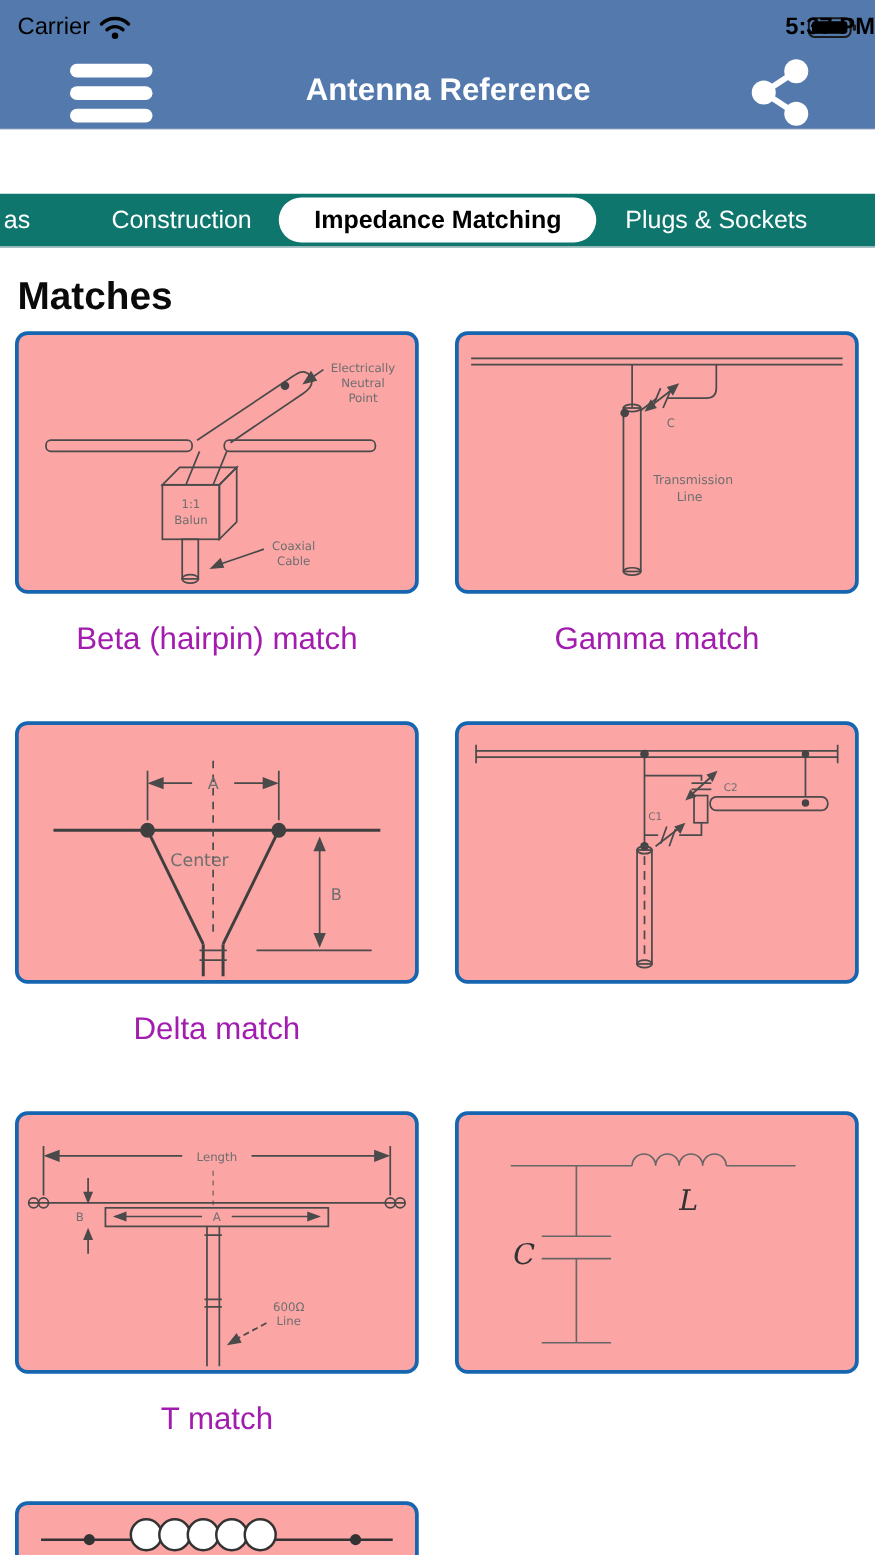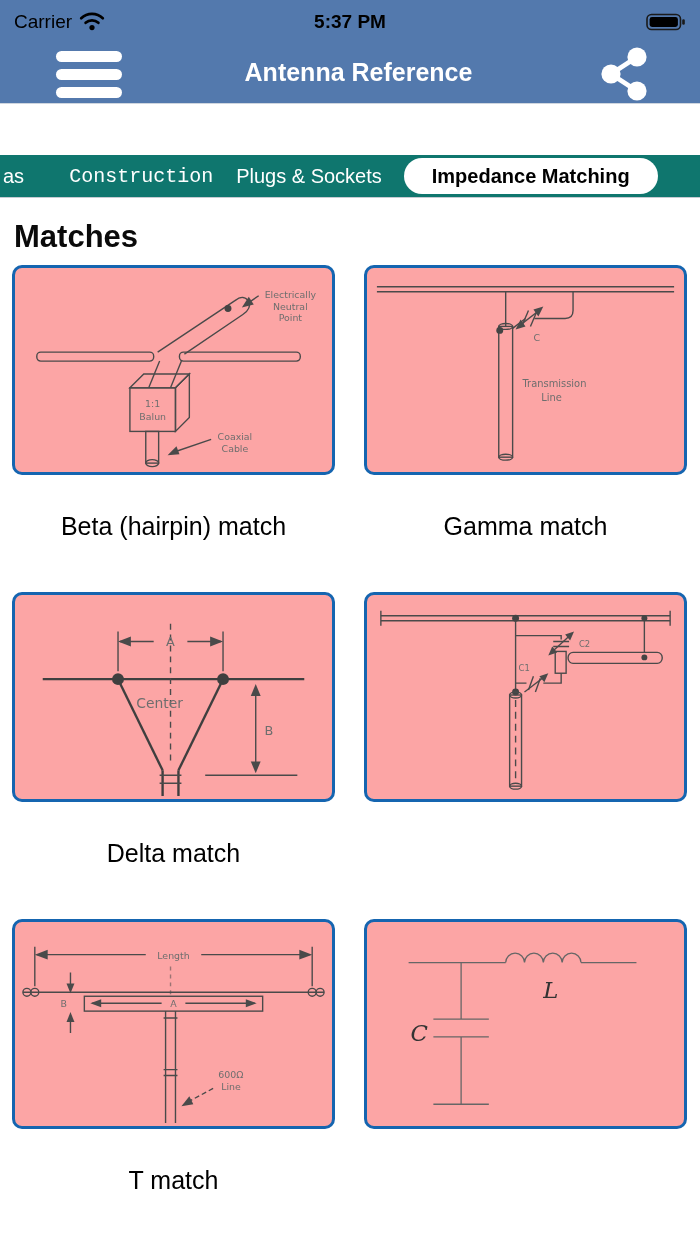--- a/index.html
+++ b/index.html
@@ -7,23 +7,23 @@
   .screen {
     position:relative; width:700px; height:1244px; overflow:hidden;
     background:#fff; font-family:"Liberation Sans", sans-serif;
   }
   
   .topbar { background:#5379ad; height:104px; border-bottom:1px solid #cfd6df; }
   .statusbar {
     height:44px; display:flex; align-items:center; padding:0 14px;
     position:relative; color:#000;
   }
-  .carrier-wrap { display:flex; gap:7px; font-size:19px; }
+  .carrier-wrap { display:flex; align-items:center; gap:7px; font-size:19px; }
   .status-time {
-    position:absolute; left:0; right:0; text-align:center;
+    position:absolute; left:0; right:0; text-align:right;
     font-size:19px; font-weight:bold;
   }
   .battery-wrap { margin-left:auto; display:flex; align-items:center; }
   .navbar { position:relative; height:60px; }
   .hamburger {
     position:absolute; left:56px; top:7px; width:66px; height:47px;
     display:flex; flex-direction:column; justify-content:space-between; cursor:pointer;
   }
   .hamburger .bar { height:11px; border-radius:5.5px; background:#fff; }
   .nav-title {
@@ -36,39 +36,39 @@
   .tabgap { height:51px; background:#fff; }
   .tabbar {
     height:43px; background:#0f766e; display:flex; align-items:center;
     border-bottom:1.5px solid #c6cbd2; overflow:hidden;
   }
   .tab {
     color:#fff; font-size:20px; white-space:nowrap; cursor:pointer;
     display:flex; align-items:center; height:36px;
   }
   .tab-as { margin-left:3px; }
-  .tab-construction { margin-left:45px;font-family:Liberation Mono, monospace; }
+  .tab-construction { margin-left:65px; }
   .tab-pill {
     margin-left:22px; background:#fff; color:#000; font-weight:bold;
     padding:0 28px; border-radius:18px;
   }
   .tab-plugs { margin-left:23px; }
   
   .page-heading { margin:22px 0 4px 14px; font-size:31px; font-weight:bold; color:#0a0a0a; line-height:34px; }
   .grid {
     margin:11px 13px 0 12px;
     display:grid; grid-template-columns:1fr 1fr; column-gap:29px; row-gap:51px;
   }
   .cell { display:flex; flex-direction:column; }
   .card {
     height:210px; background:#fca5a5; border:3px solid #1565b0; border-radius:10px;
     overflow:hidden; cursor:pointer;
   }
   .card svg { display:block; width:100%; height:100%; }
-  .caption { margin-top:36px; text-align:center; font-size:25px; color:#000000; line-height:30px; }
+  .caption { margin-top:21px; text-align:center; font-size:25px; color:#a21caf; line-height:30px; }
   
   .d  { stroke:#4a4a4a; stroke-width:1.4; fill:none; }
   .d2 { stroke:#3f3f3f; stroke-width:2.4; fill:none; }
   .dt { font-family:"DejaVu Sans", sans-serif; fill:#6e6e6e; stroke:none; }
   .ah { fill:#4a4a4a; stroke:none; }
   .serifl { font-family:"DejaVu Serif", serif; font-style:italic; fill:#333; stroke:none; }
 </style>
 </head>
 <body>
 
@@ -108,22 +108,22 @@
         <circle cx="37" cy="44" r="9.6" fill="#fff"></circle>
       </svg>
     </div>
   </header>
 
   <div class="tabgap"></div>
 
   <nav class="tabbar">
     <div class="tab tab-as">as</div>
     <div class="tab tab-construction">Construction</div>
+    <div class="tab tab-pill">Impedance Matching</div>
     <div class="tab tab-plugs">Plugs &amp; Sockets</div>
-    <div class="tab tab-pill">Impedance Matching</div>
   </nav>
 
   <main>
     <h1 class="page-heading">Matches</h1>
 
     <div class="grid">
 
       <div class="cell">
         <div class="card">
           <svg viewBox="0 0 320 204">

